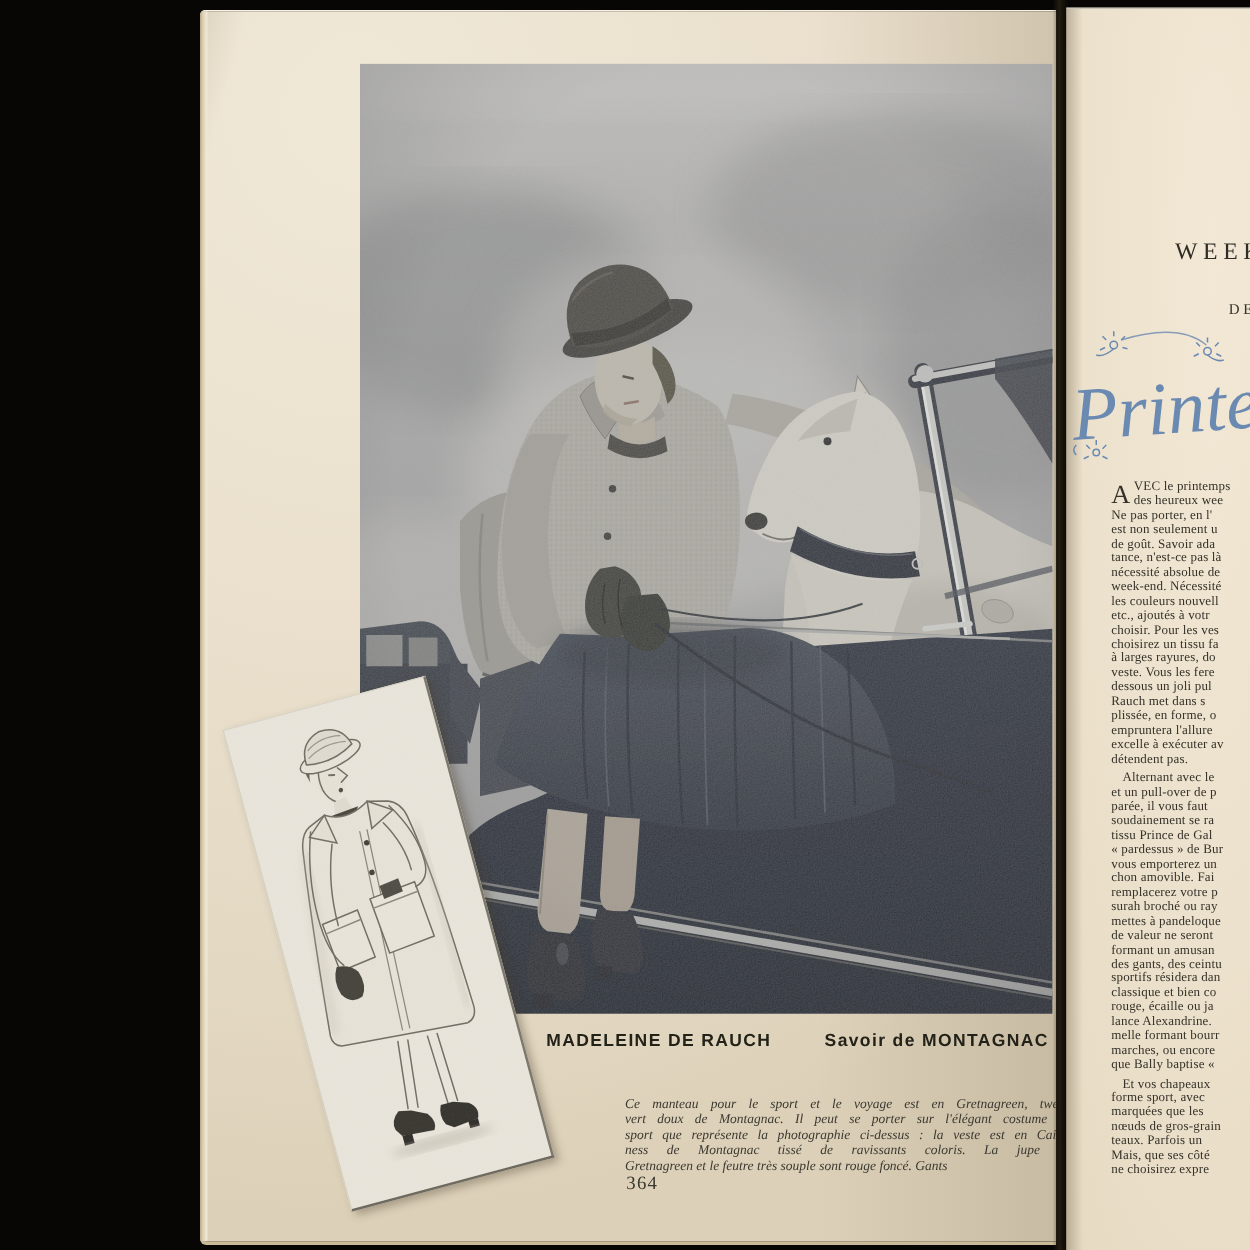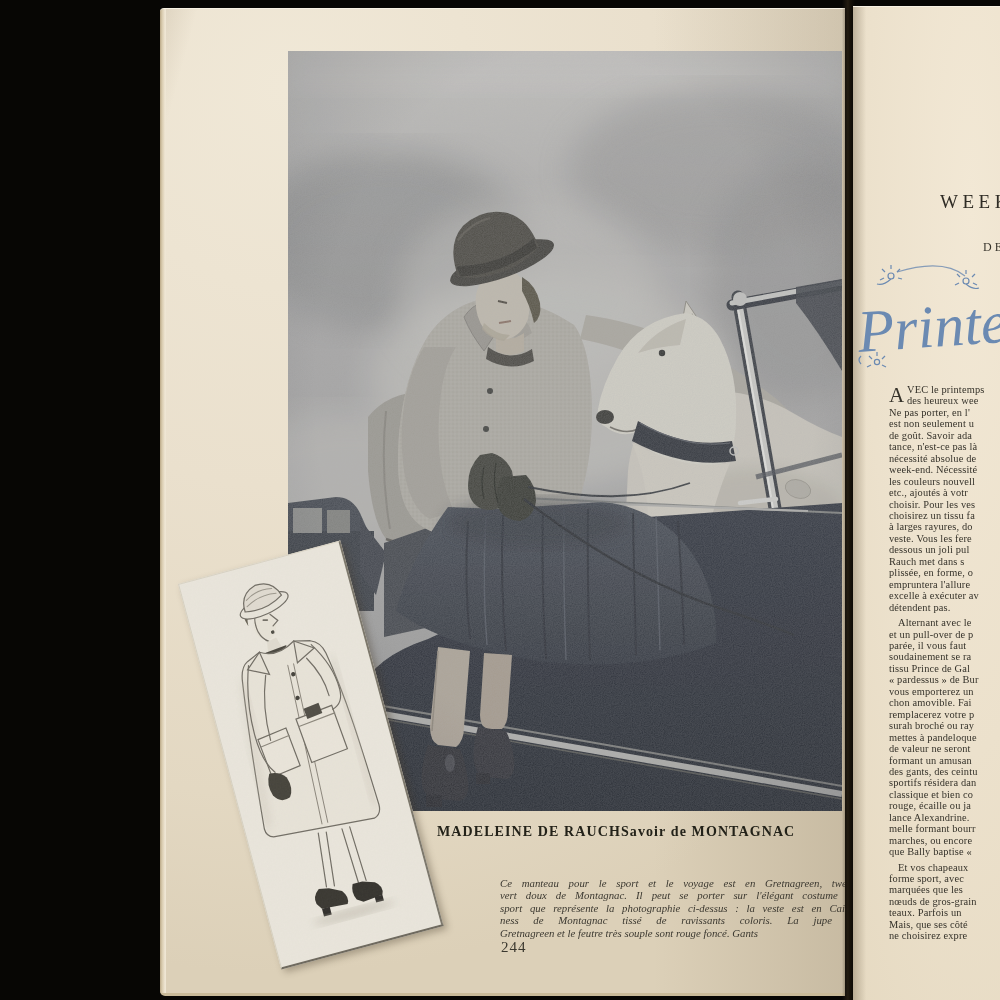--- a/index.html
+++ b/index.html
@@ -28,21 +28,21 @@
   #photo{position:absolute;left:128px;top:42px;width:554px;height:760px;}
   
   #sketch-panel{position:absolute;left:18px;top:575px;width:165px;height:396px;
     transform:rotate(-15deg);transform-origin:top left;
     background:#ece8de;
     border-left:1px solid #d5cfc0;border-top:1px solid #d8d2c3;
     border-right:2px solid #7d786c;border-bottom:2px solid #6f6a5f;
     box-shadow:3px 4px 7px rgba(70,58,40,.35);}
   
   #caption-row{position:absolute;left:277px;top:815px;width:402px;display:flex;
-    font-family:Liberation Serif, serif;
+    justify-content:space-between;font-family:Liberation Sans, sans-serif;
     font-weight:bold;font-size:14px;letter-spacing:1.1px;color:#232219;}
   #caption-italic{position:absolute;left:340px;top:868px;width:357px;
     font-style:italic;font-size:10.8px;line-height:12.4px;color:#3b3830;}
   #caption-italic .cl{white-space:nowrap;overflow:hidden;}
   #caption-italic .cl:not(:last-child){text-align:justify;text-align-last:justify;}
   #page-number{position:absolute;left:341px;top:930px;font-size:15px;color:#3b382f;letter-spacing:1px;}
   
   #weekend-title{position:absolute;left:87px;top:184px;font-size:19px;letter-spacing:4.5px;
     color:#2f2c25;white-space:nowrap;}
   #weekend-de{position:absolute;left:130px;top:233px;font-size:12px;letter-spacing:3px;
@@ -293,21 +293,21 @@
     </div>
 
     <div id="caption-italic">
         <div class="cl">Ce manteau pour le sport et le voyage est en Gretnagreen, tweed</div>
         <div class="cl">vert doux de Montagnac. Il peut se porter sur l'élégant costume de</div>
         <div class="cl">sport que représente la photographie ci-dessus : la veste est en Caith-</div>
         <div class="cl">ness de Montagnac tissé de ravissants coloris. La jupe en</div>
         <div class="cl">Gretnagreen et le feutre très souple sont rouge foncé. Gants</div>
       </div>
 
-    <div id="page-number">244</div>
+    <div id="page-number">364</div>
   </div>
 
   <div id="gutter"></div>
 
   <div id="right-page">
     <div id="weekend-title">WEEK-END</div>
     <div id="weekend-de">DE</div>
 
     <div id="script-wrap">
       <svg width="200" height="130" viewBox="0 0 200 130" xmlns="http://www.w3.org/2000/svg">

